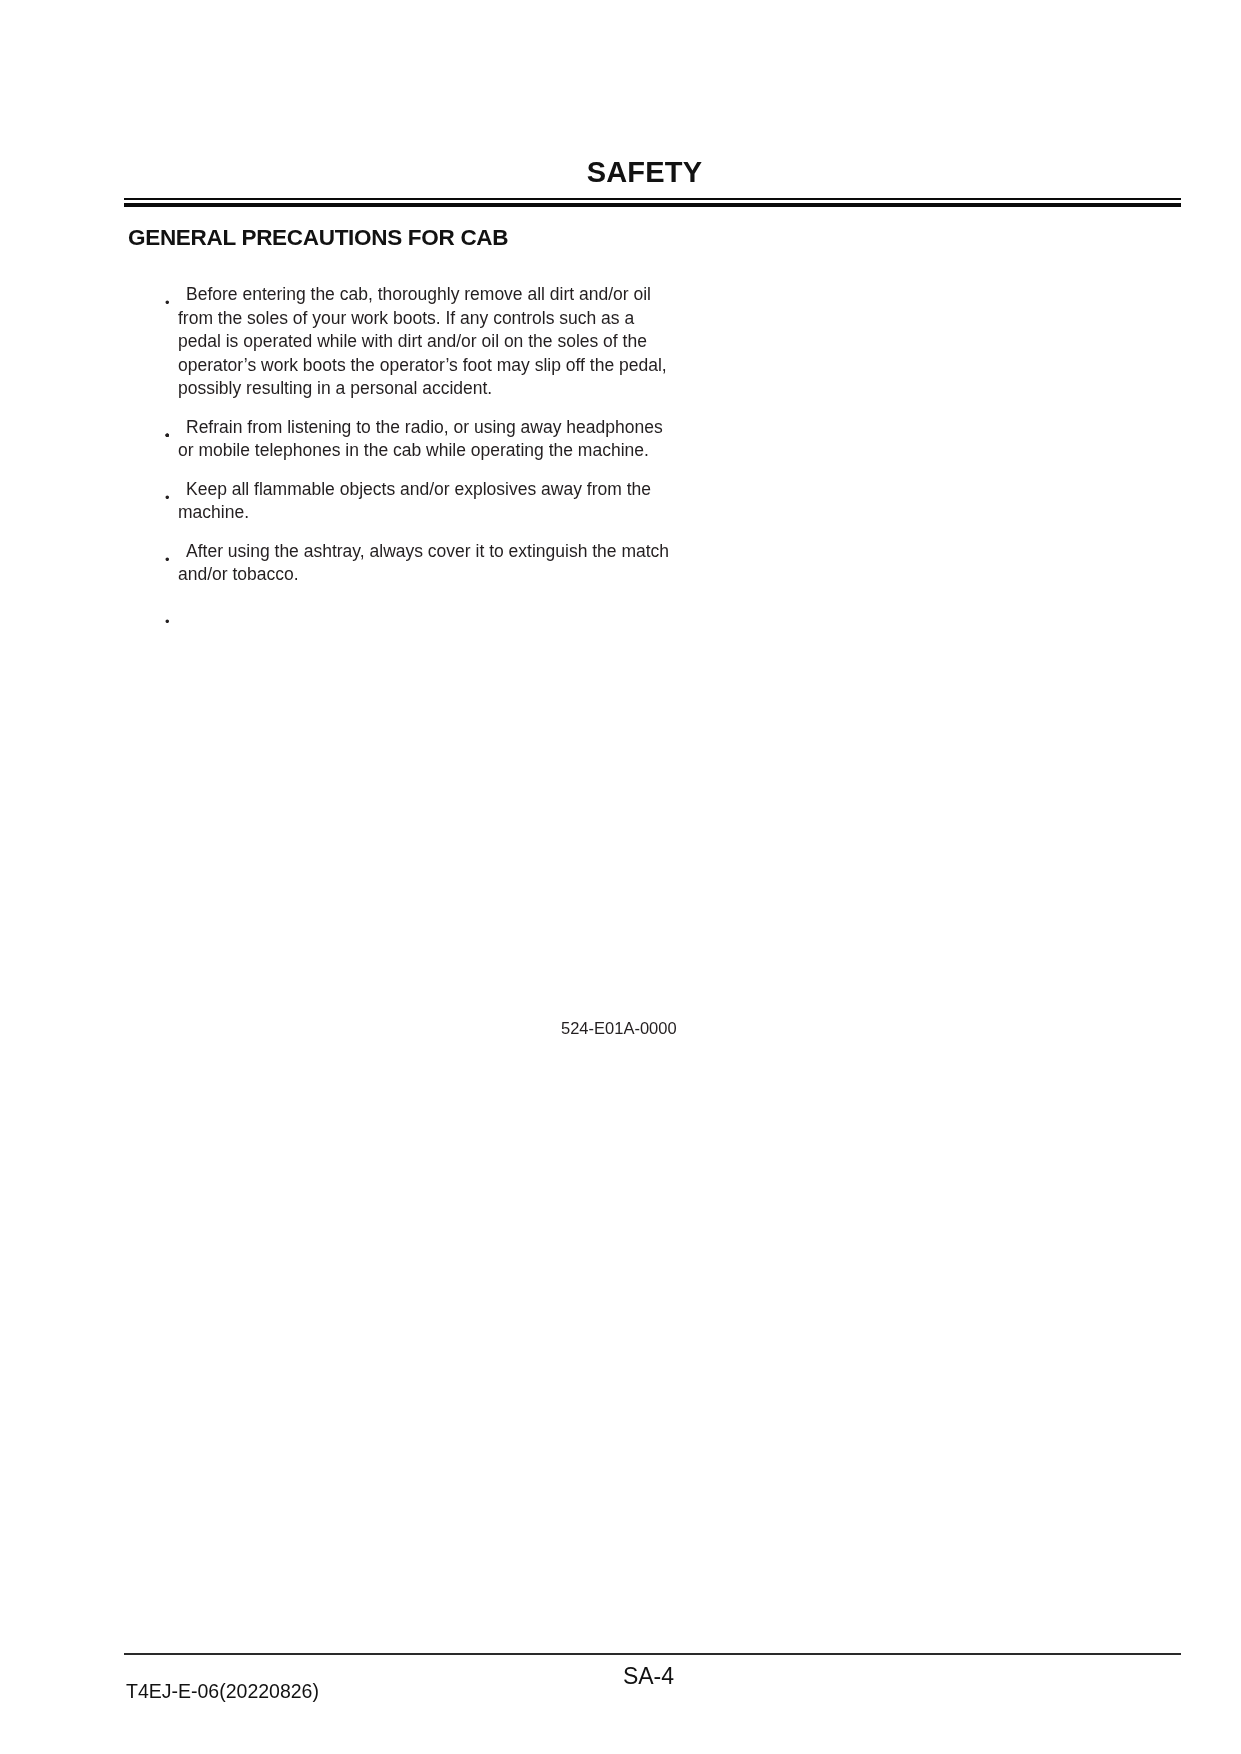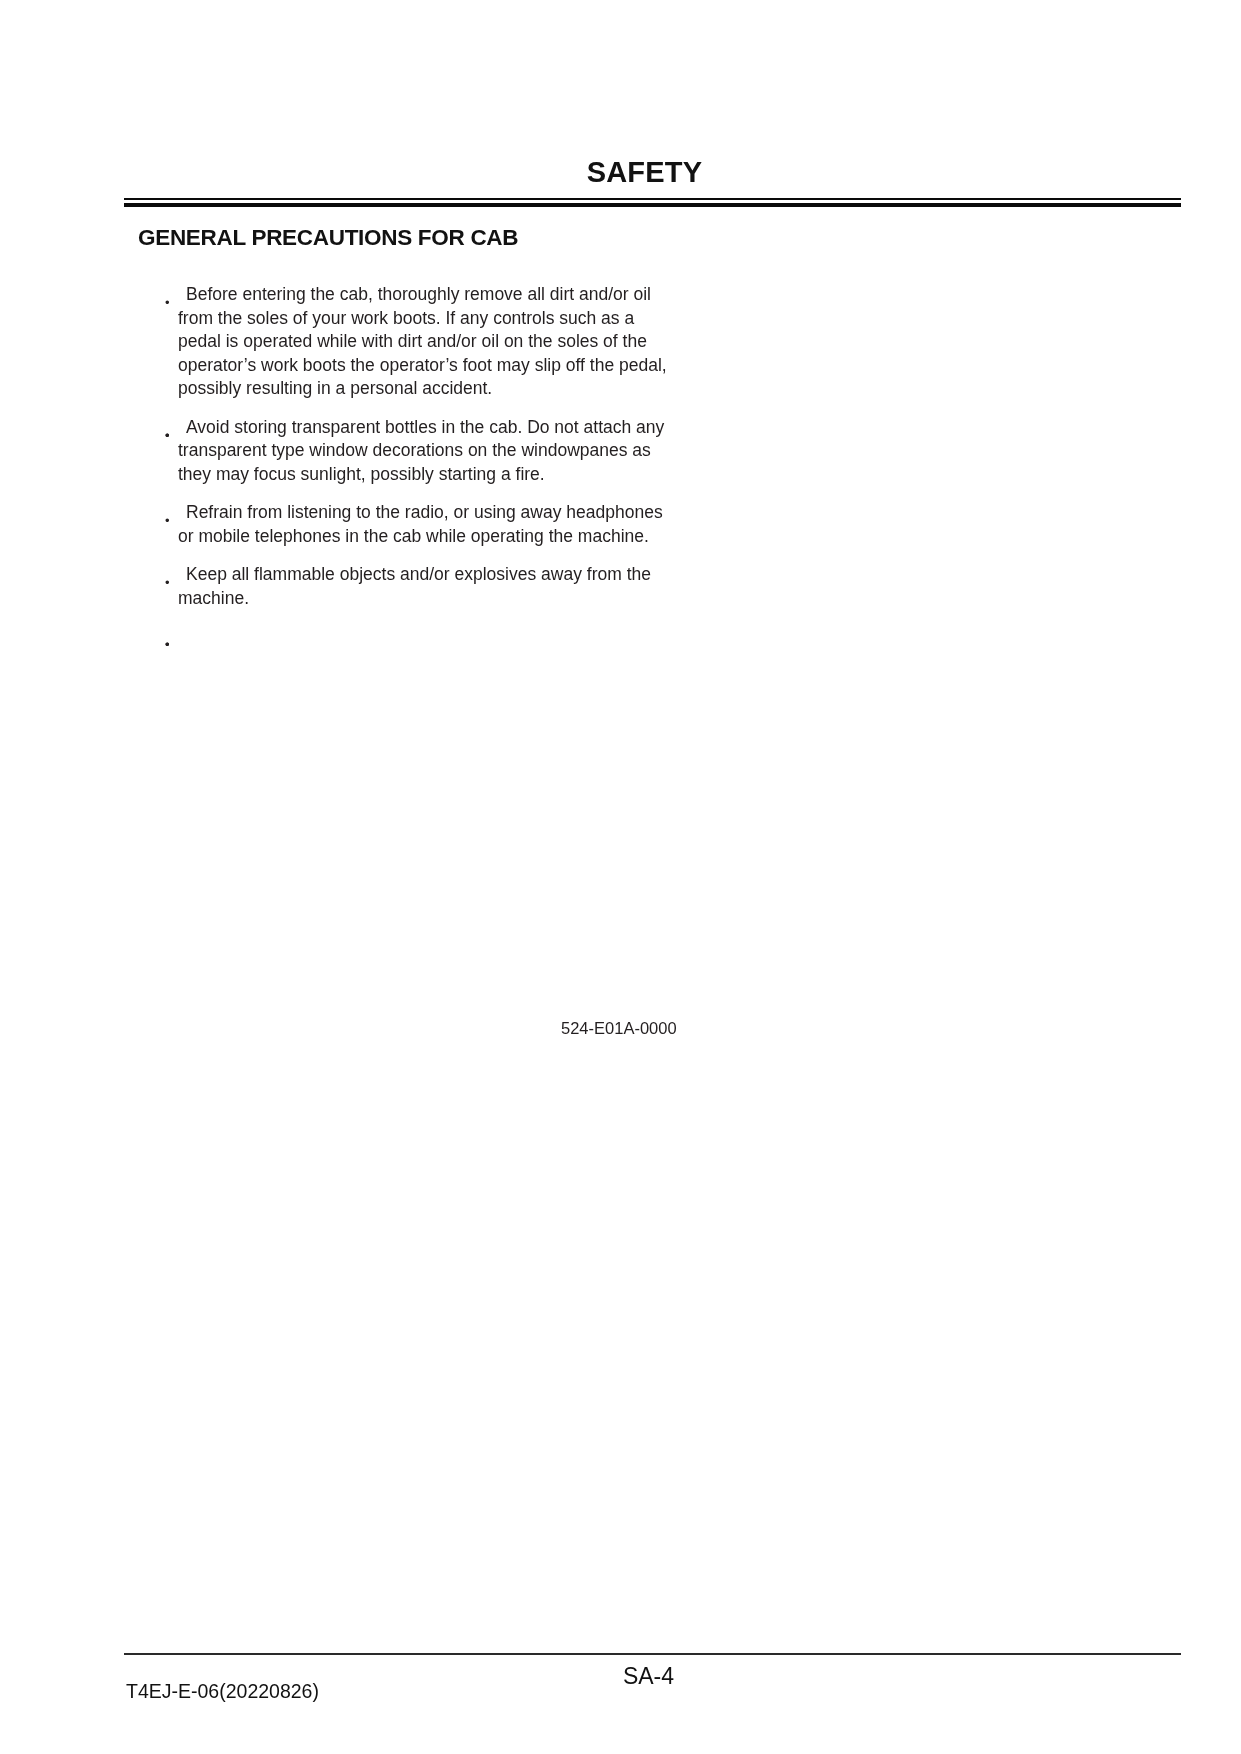--- a/index.html
+++ b/index.html
@@ -37,21 +37,21 @@
     position: absolute;
     left: 92px;
     top: 171px;
     width: 1057px;
     height: 4px;
     background: #0a0a0a;
   }
 
   .section-title {
     position: absolute;
-    left: 106px;
+    left: 96px;
     top: 193px;
     font-size: 22.5px;
     font-weight: 700;
     letter-spacing: -0.3px;
     color: #121212;
   }
 
   .precautions {
     position: absolute;
     left: 90px;
@@ -124,32 +124,32 @@
   <ul class="precautions">
     <li>
       <span class="bullet">•</span>
       <span>Before entering the cab, thoroughly remove all dirt and/or oil from the soles of your work boots. If any controls such as a pedal is operated while with dirt and/or oil on the soles of the operator’s work boots the operator’s foot may slip off the pedal, possibly resulting in a personal accident.</span>
     </li>
     <li>
       <span class="bullet">•</span>
     </li>
     <li>
       <span class="bullet">•</span>
-      <span>Avoid storing transparent bottles in the cab. Do not attach any transparent type window decorations on the windowpanes as they may focus sunlight, possibly starting a fire.</span>
     </li>
     <li>
       <span class="bullet">•</span>
       <span>Refrain from listening to the radio, or using away headphones or mobile telephones in the cab while operating the machine.</span>
     </li>
     <li>
       <span class="bullet">•</span>
       <span>Keep all flammable objects and/or explosives away from the machine.</span>
     </li>
     <li>
       <span class="bullet">•</span>
+      <span>After using the ashtray, always cover it to extinguish the match and/or tobacco.</span>
     </li>
     <li>
       <span class="bullet">•</span>
     </li>
   </ul>
 
   <div class="figure-code">524-E01A-0000</div>
 
   <div class="footer-rule"></div>
   <div class="page-number">SA-4</div>

